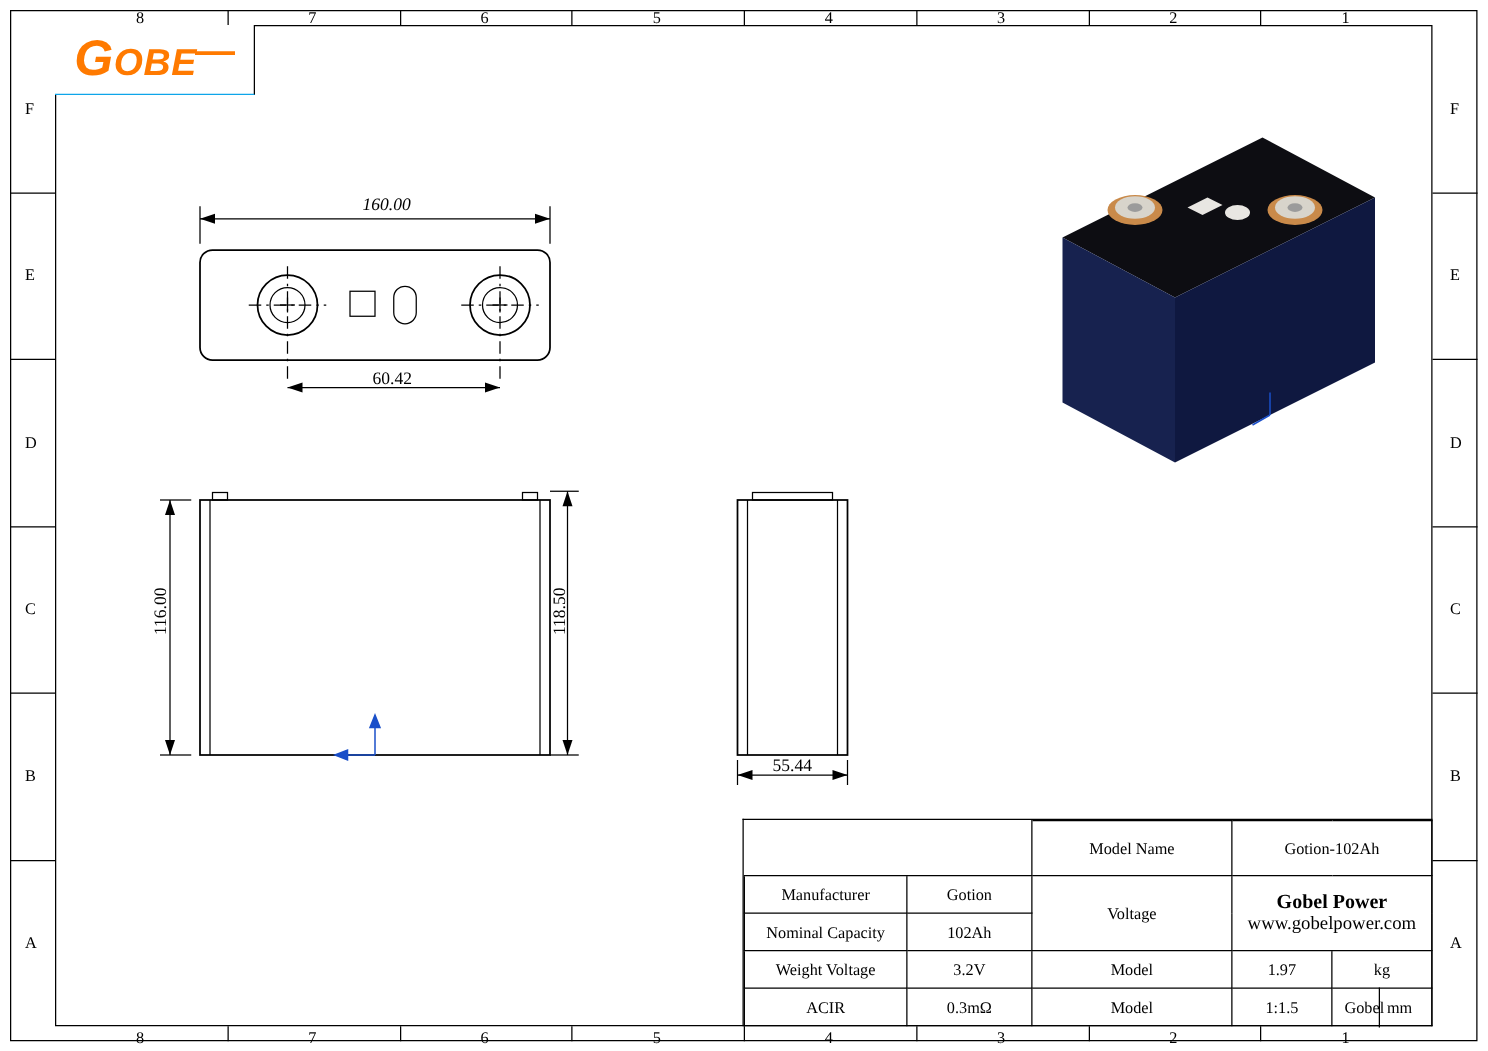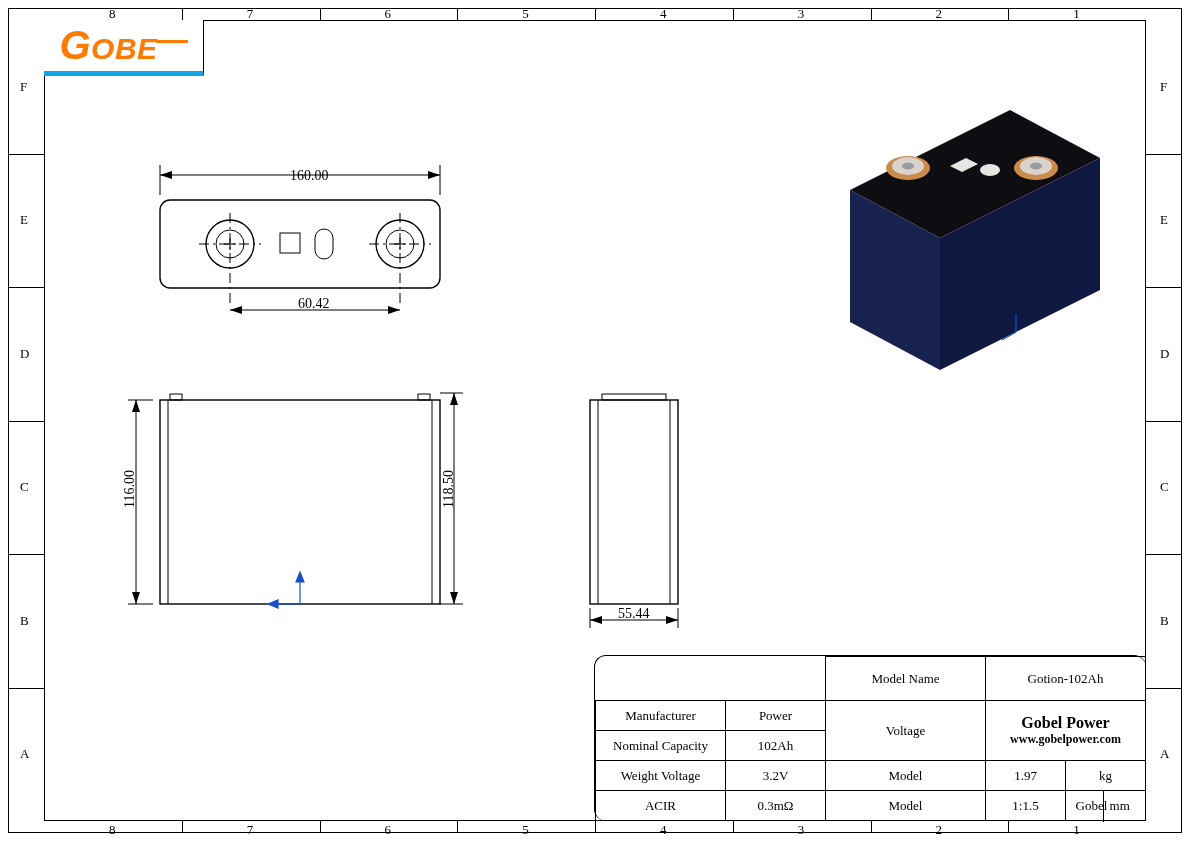--- a/index.html
+++ b/index.html
@@ -2,37 +2,37 @@
 <html><head>
 <meta charset="utf-8">
 <style>
   * { box-sizing: border-box; margin: 0; padding: 0; }
   html, body { width: 1190px; height: 841px; font-family: "Times New Roman", serif; background: #fff; color: #000; }
   .sheet { position: relative; width: 1190px; height: 841px; }
   .frame-outer { position: absolute; left: 8px; top: 8px; right: 8px; bottom: 8px; border: 1px solid #000; }
   .frame-inner { position: absolute; left: 44px; top: 20px; right: 44px; bottom: 20px; border: 1.5px solid #000; }
   .tick { position: absolute; background: #000; }
   .tick-label { position: absolute; font-size: 13px; }
-  .logo-box { position: absolute; left: 44px; top: 20px; width: 160px; height: 56px; border-right: 1px solid #000; border-bottom: 5px solid #0ea5e9; display: flex; align-items: center; justify-content: center; background:#fff;}
+  .logo-box { position: absolute; left: 44px; top: 20px; width: 160px; height: 56px; border-right: 1px solid #000; border-bottom: 1px solid #0ea5e9; display: flex; align-items: center; justify-content: center; background:#fff;}
   .logo { font-family: Arial, sans-serif; font-weight: bold; font-size: 30px; color: #ff7a00; letter-spacing: 0.5px; font-style: italic;}
   .logo .g { font-size: 40px; }
   .logo-bar { display:inline-block; width:32px; height:3px; background:#ff7a00; vertical-align: middle; margin-left:-2px; position:relative; top:-10px;}
   .dim-text { font-size: 14px; position: absolute; }
   .dim-text-v { writing-mode: vertical-rl; transform: rotate(180deg); }
   
-  .tb { position: absolute; right: 44px; bottom: 20px; border-top: 1px solid #000; border-left: 1px solid #000; font-size: 13px; border-radius: 12px; }
+  .tb { position: absolute; right: 44px; bottom: 20px; border-top: 1px solid #000; border-left: 1px solid #000; font-size: 13px; }
   .tb table { border-collapse: collapse; }
   .tb td { border: 1px solid #000; padding: 0 8px; height: 30px; text-align: center; vertical-align: middle; }
   .tb .lbl { width: 130px; }
   .tb .val { width: 100px; }
   .tb .lbl2 { width: 160px; }
   .tb .val2 { width: 160px; }
   .tb .half { width: 80px; }
   .supplier-name { font-weight: bold; font-size: 16px; }
-  .supplier-url { font-size: 12px; font-weight: bold; }
+  .supplier-url { font-size: 15px; }
   svg { position: absolute; overflow: visible; }
   .thin { stroke: #000; stroke-width: 1; fill: none; }
   .med  { stroke: #000; stroke-width: 1.4; fill: none; }
   .dash { stroke-dasharray: 10 4 2 4; }
   .arrow { fill: #000; }
   .blue-arrow { stroke: #1a4fc9; fill:#1a4fc9; }
 </style>
 </head>
 <body>
 
@@ -68,21 +68,21 @@
     <line class="thin" x1="244" y1="89" x2="256" y2="89"></line>
       <line class="thin" x1="250" y1="83" x2="250" y2="95"></line>
 
     <rect class="thin" x="130" y="78" width="20" height="20"></rect>
     <rect class="thin" x="165" y="74" width="18" height="30" rx="9" ry="9"></rect>
 
     <line class="thin" x1="80" y1="155" x2="250" y2="155"></line>
     <polygon class="arrow" points="80,155 92,151 92,159"></polygon>
     <polygon class="arrow" points="250,155 238,151 238,159"></polygon>
   </svg>
-  <div class="dim-text" style="left:290px; top:168px;">160.00</div>
+  <div class="dim-text" style="left:290px; top:157px;font-style:italic;">160.00</div>
   <div class="dim-text" style="left:298px; top:296px;">60.42</div>
 
   <svg style="left:118px; top:380px;" width="360" height="250">
 
     <line class="thin" x1="10" y1="20" x2="35" y2="20"></line>
     <line class="thin" x1="10" y1="224" x2="35" y2="224"></line>
     <line class="thin" x1="18" y1="20" x2="18" y2="224"></line>
     <polygon class="arrow" points="18,20 14,32 22,32"></polygon>
     <polygon class="arrow" points="18,224 14,212 22,212"></polygon>
 
@@ -153,21 +153,21 @@
   <div class="tb">
     <table>
       <tbody>
           <tr>
         <td colspan="2" style="border-left:none;border-top:none;background:transparent;"></td>
         <td class="lbl2" style="height:44px;">Model Name</td>
         <td class="val2" colspan="2">Gotion-102Ah</td>
       </tr>
       <tr>
         <td class="lbl">Manufacturer</td>
-        <td class="val">Power</td>
+        <td class="val">Gotion</td>
         <td class="lbl2" rowspan="2">Voltage</td>
         <td class="val2" rowspan="2" colspan="2">
           <div class="supplier-name">Gobel Power</div>
           <div class="supplier-url">www.gobelpower.com</div>
         </td>
       </tr>
       <tr>
         <td class="lbl">Nominal Capacity</td>
         <td class="val">102Ah</td>
       </tr>

